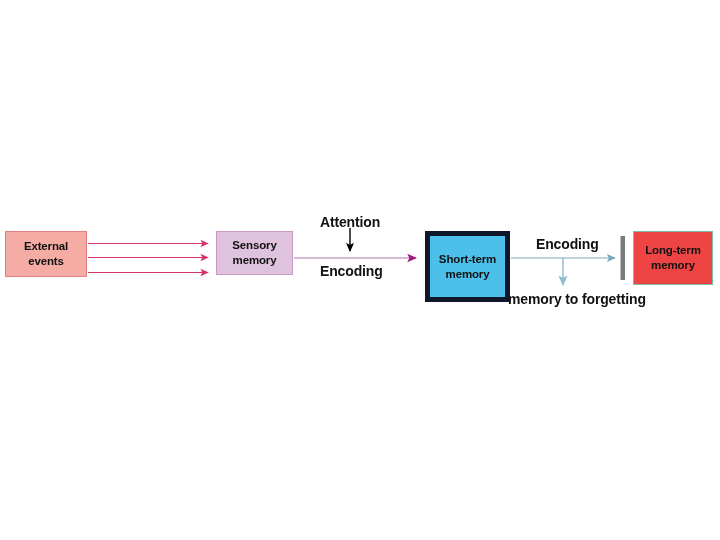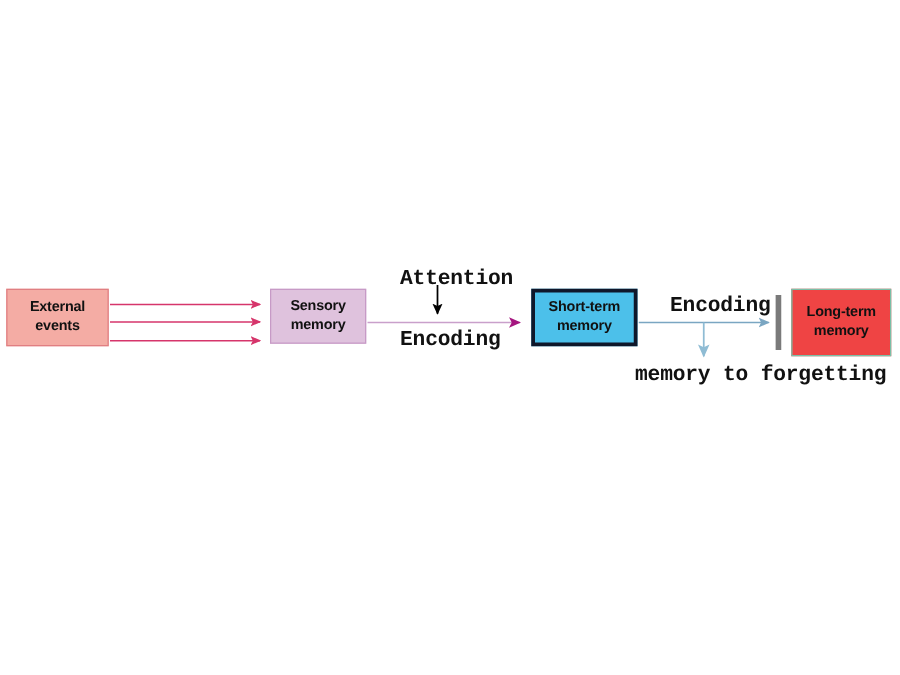--- a/index.html
+++ b/index.html
@@ -48,36 +48,36 @@
     left: 5px;  top: 231px;  width: 82px; height: 46px;
     background: #f4aca4;
     border: 1px solid #e07f82;
   }
   #box-sensory-memory {
     left: 216px; top: 231px; width: 77px; height: 44px;
     background: #dfc2dd;
     border: 1px solid #c79ac6;
   }
   #box-short-term-memory {
-    left: 425px; top: 231px; width: 85px; height: 46px;
+    left: 425px; top: 231px; width: 85px; height: 71px;
     background: #4cc0ea;
-    border: 3px solid #0f172a;
+    border: 5px solid #0f172a;
   }
   #box-long-term-memory {
     left: 633px; top: 231px; width: 80px; height: 54px;
     background: #ef4444;
     border: 1px solid #79bfa7;
   }
 
   
   .flabel {
     position: absolute;
-    font-family: Liberation Mono, monospace;
+    font-family: Liberation Sans, sans-serif;
     font-weight: bold;
-    font-size: 17px;
+    font-size: 14px;
     line-height: 1.3;
     color: #111111;
     white-space: nowrap;
     letter-spacing: -0.15px;
     text-align: center;
     z-index: 3;
   }
   #label-attention      { left: 320px; top: 213px; }
   #label-encoding-1     { left: 320px; top: 262px; }
   #label-encoding-2     { left: 536px; top: 235px; }

